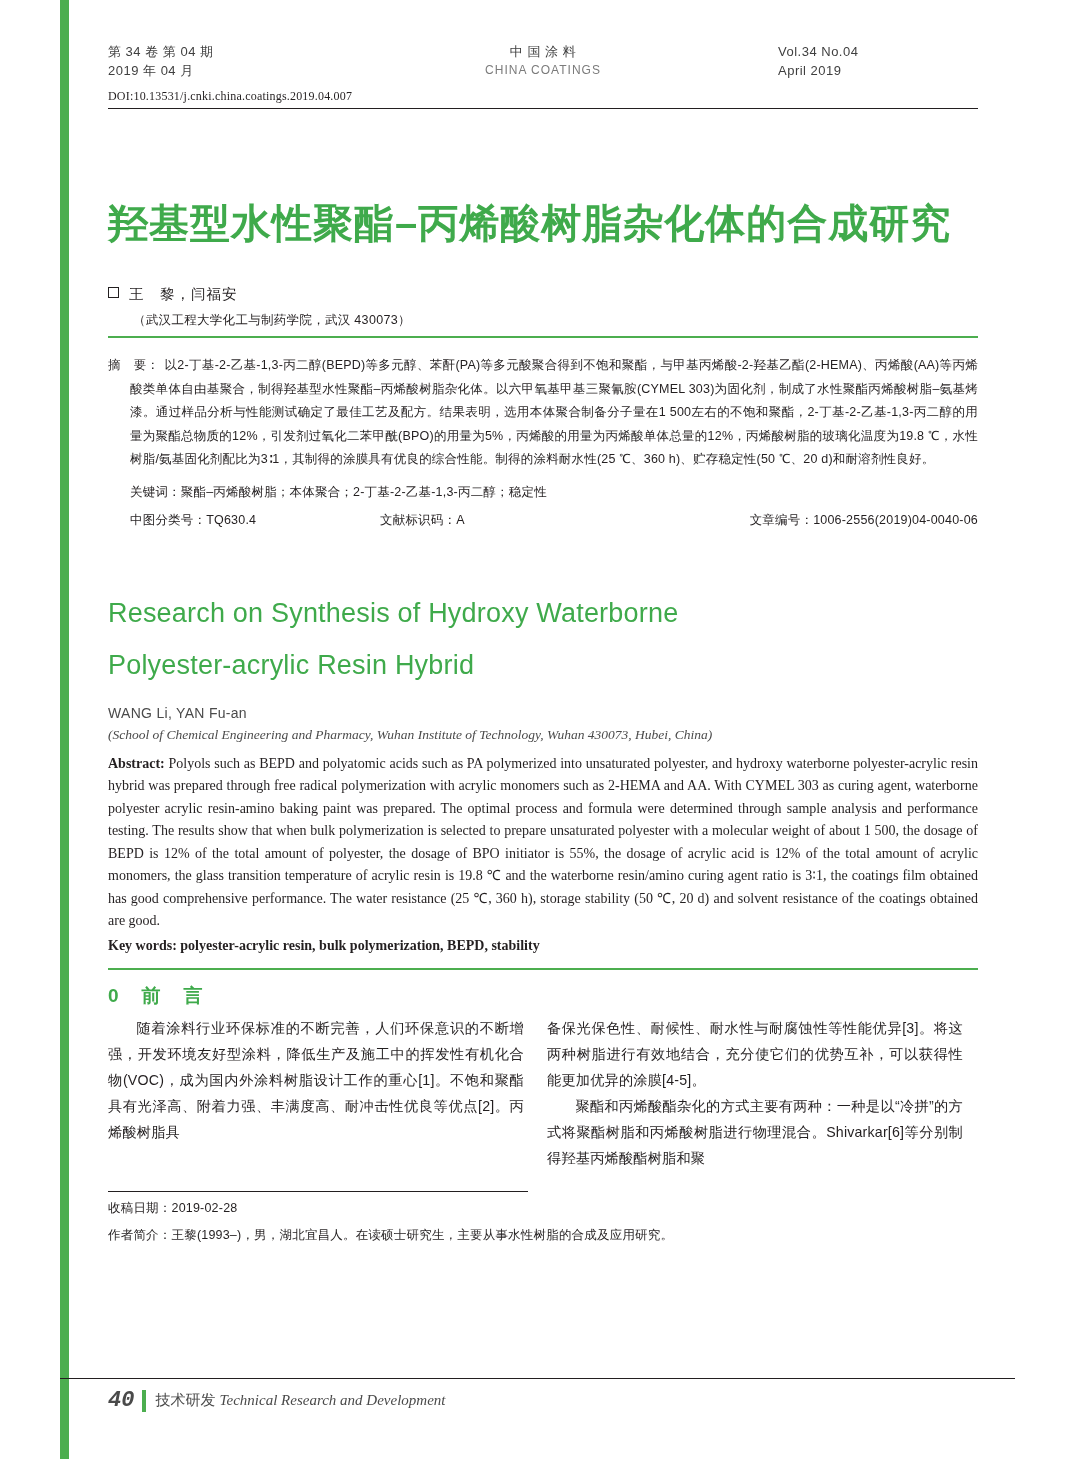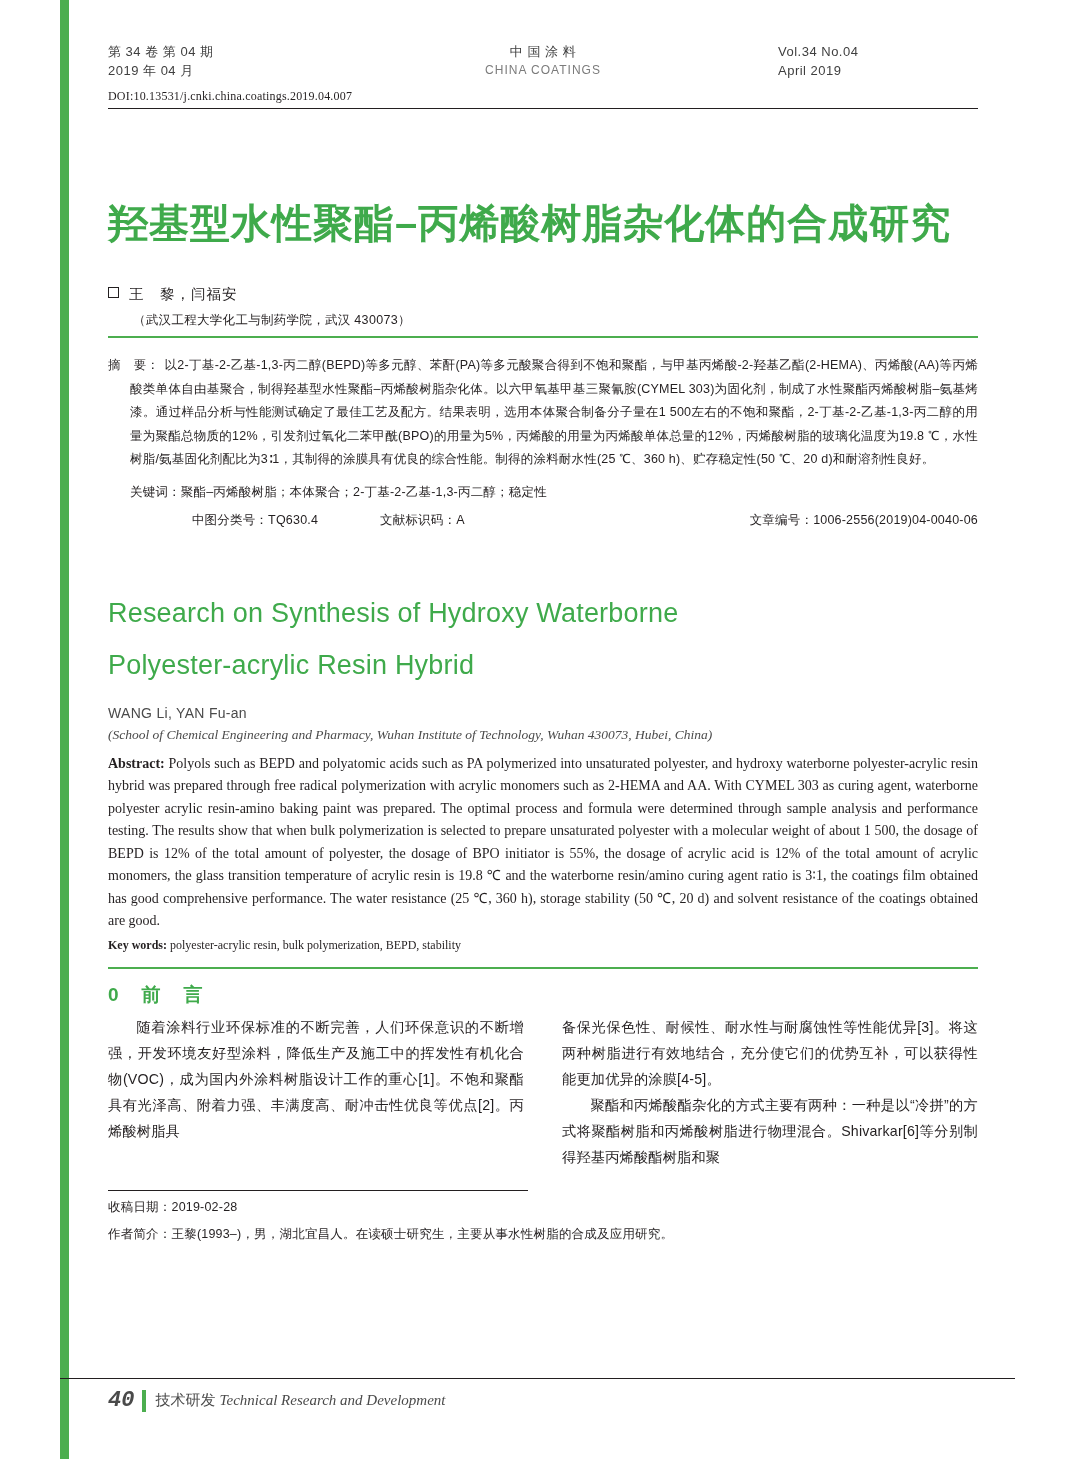--- a/index.html
+++ b/index.html
@@ -122,21 +122,21 @@
     color: #231f20;
     letter-spacing: 0.2px;
   }
   .codes {
     margin-top: 11px;
     padding-left: 22px;
     font-size: 12.5px;
     display: flex;
     letter-spacing: 0.2px;
   }
-  .codes .c1 { width: 250px; text-align: center; }
+  .codes .c1 { width: 250px; }
   .codes .c2 { width: 260px; }
   .codes .c3 { flex: 1; text-align: right; }
 
   
   .title-en {
     margin-top: 58px;
     font-size: 27px;
     font-weight: normal;
     color: #3faa4b;
     line-height: 52px;
@@ -160,41 +160,42 @@
     margin-top: 10px;
     font-size: 14px;
     font-family: "Liberation Serif", serif;
     line-height: 22.5px;
     text-align: justify;
     color: #231f20;
   }
   .abs-en b { font-weight: bold; }
   .kw-en {
     margin-top: 5px;
-    font-size: 12px;
-    font-family: "Liberation Serif", serif;
-    color: #231f20;
+    font-size: 14px;
+    font-family: "Liberation Serif", serif;
+    color: #231f20;
+    font-weight: bold;
   }
   .rule-green2 {
     margin-top: 14px;
     border-top: 2px solid #4cae4f;
   }
 
   
   .sec-head {
     margin-top: 13px;
     font-size: 19px;
     color: #3faa4b;
     font-weight: bold;
     letter-spacing: 2px;
   }
   .cols {
     margin-top: 6px;
     display: flex;
-    gap: 38px;
+    gap: 23px;
   }
   .col {
     width: 416px;
     font-size: 14.2px;
     line-height: 26px;
     text-align: justify;
     color: #231f20;
     letter-spacing: 0.2px;
   }
   .col p { margin: 0; }

